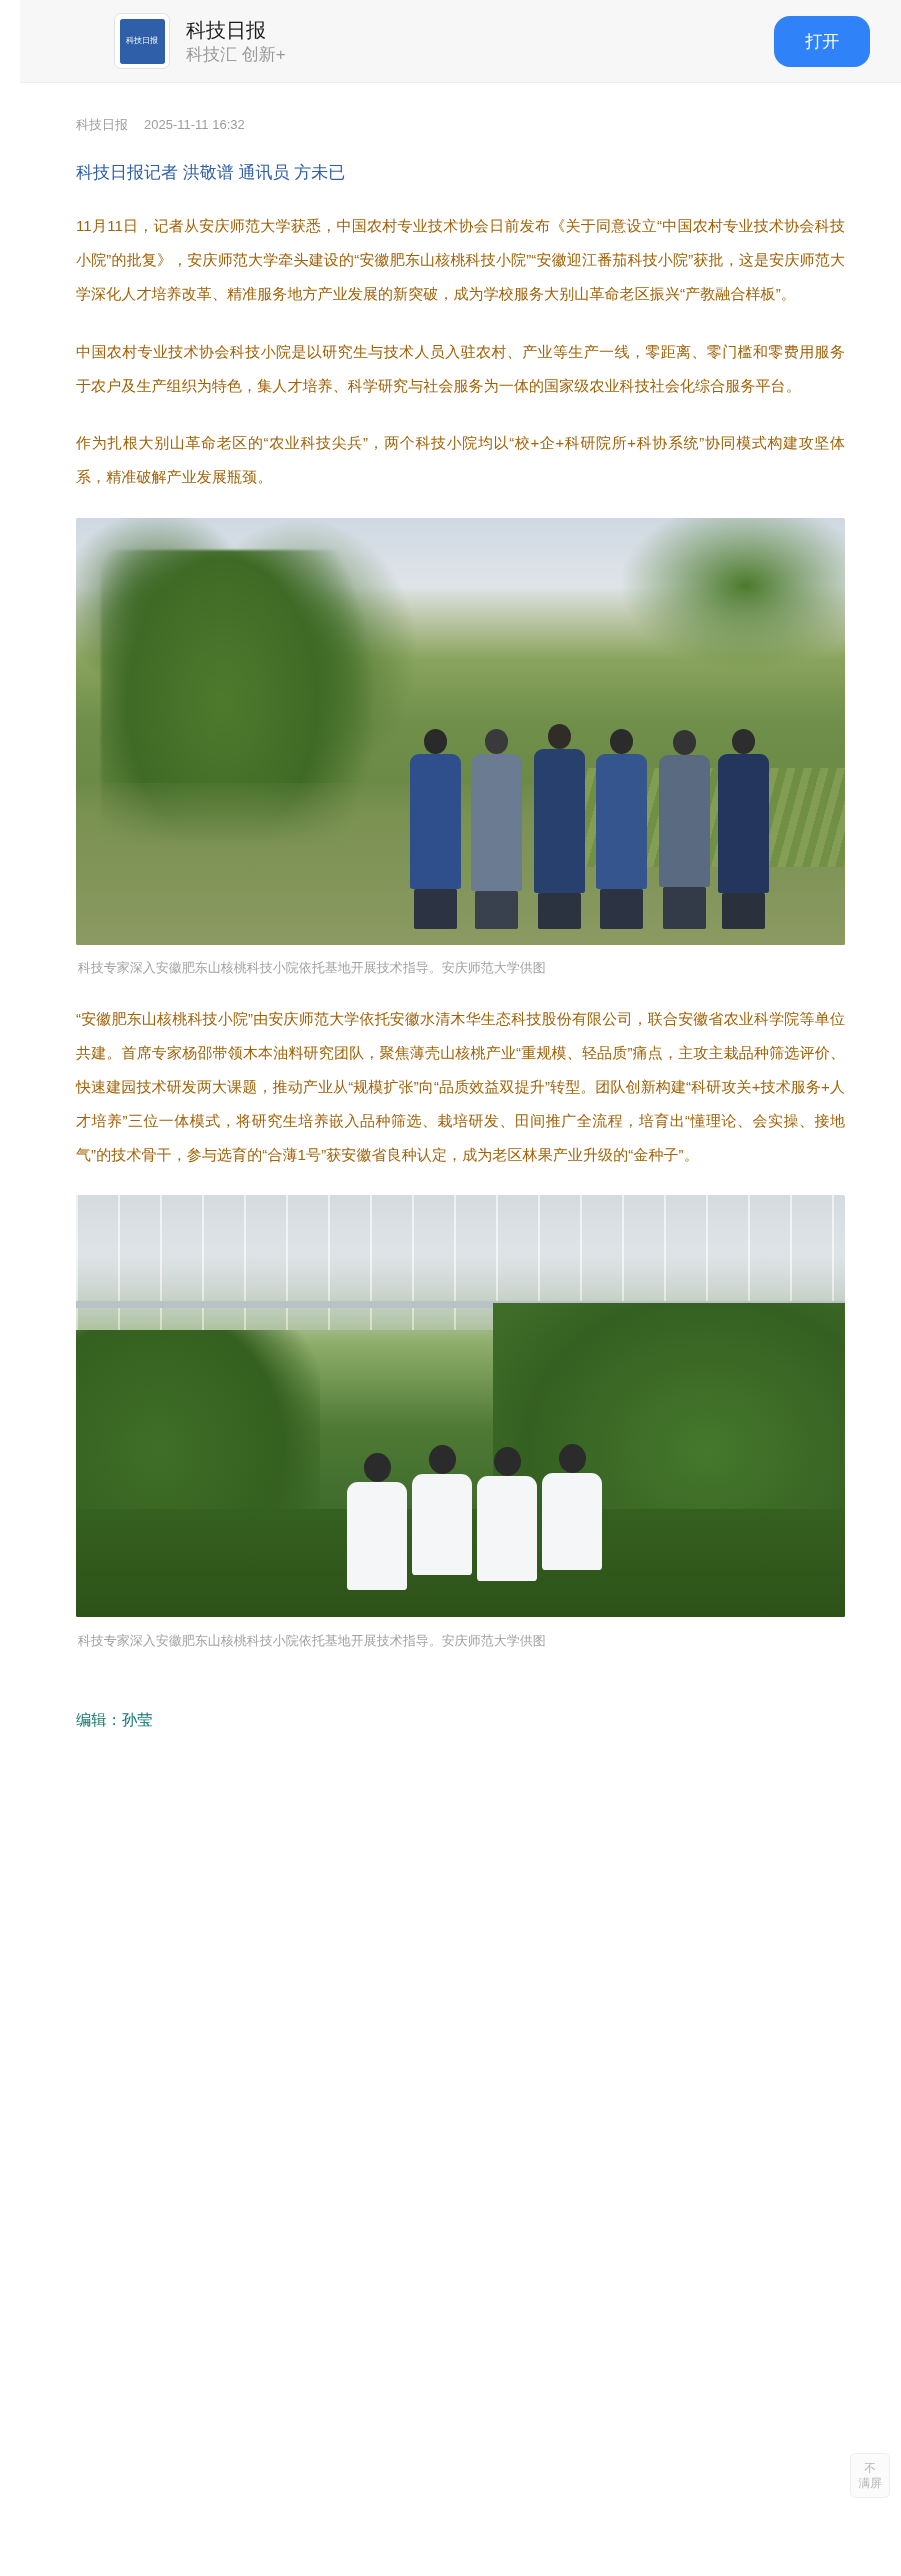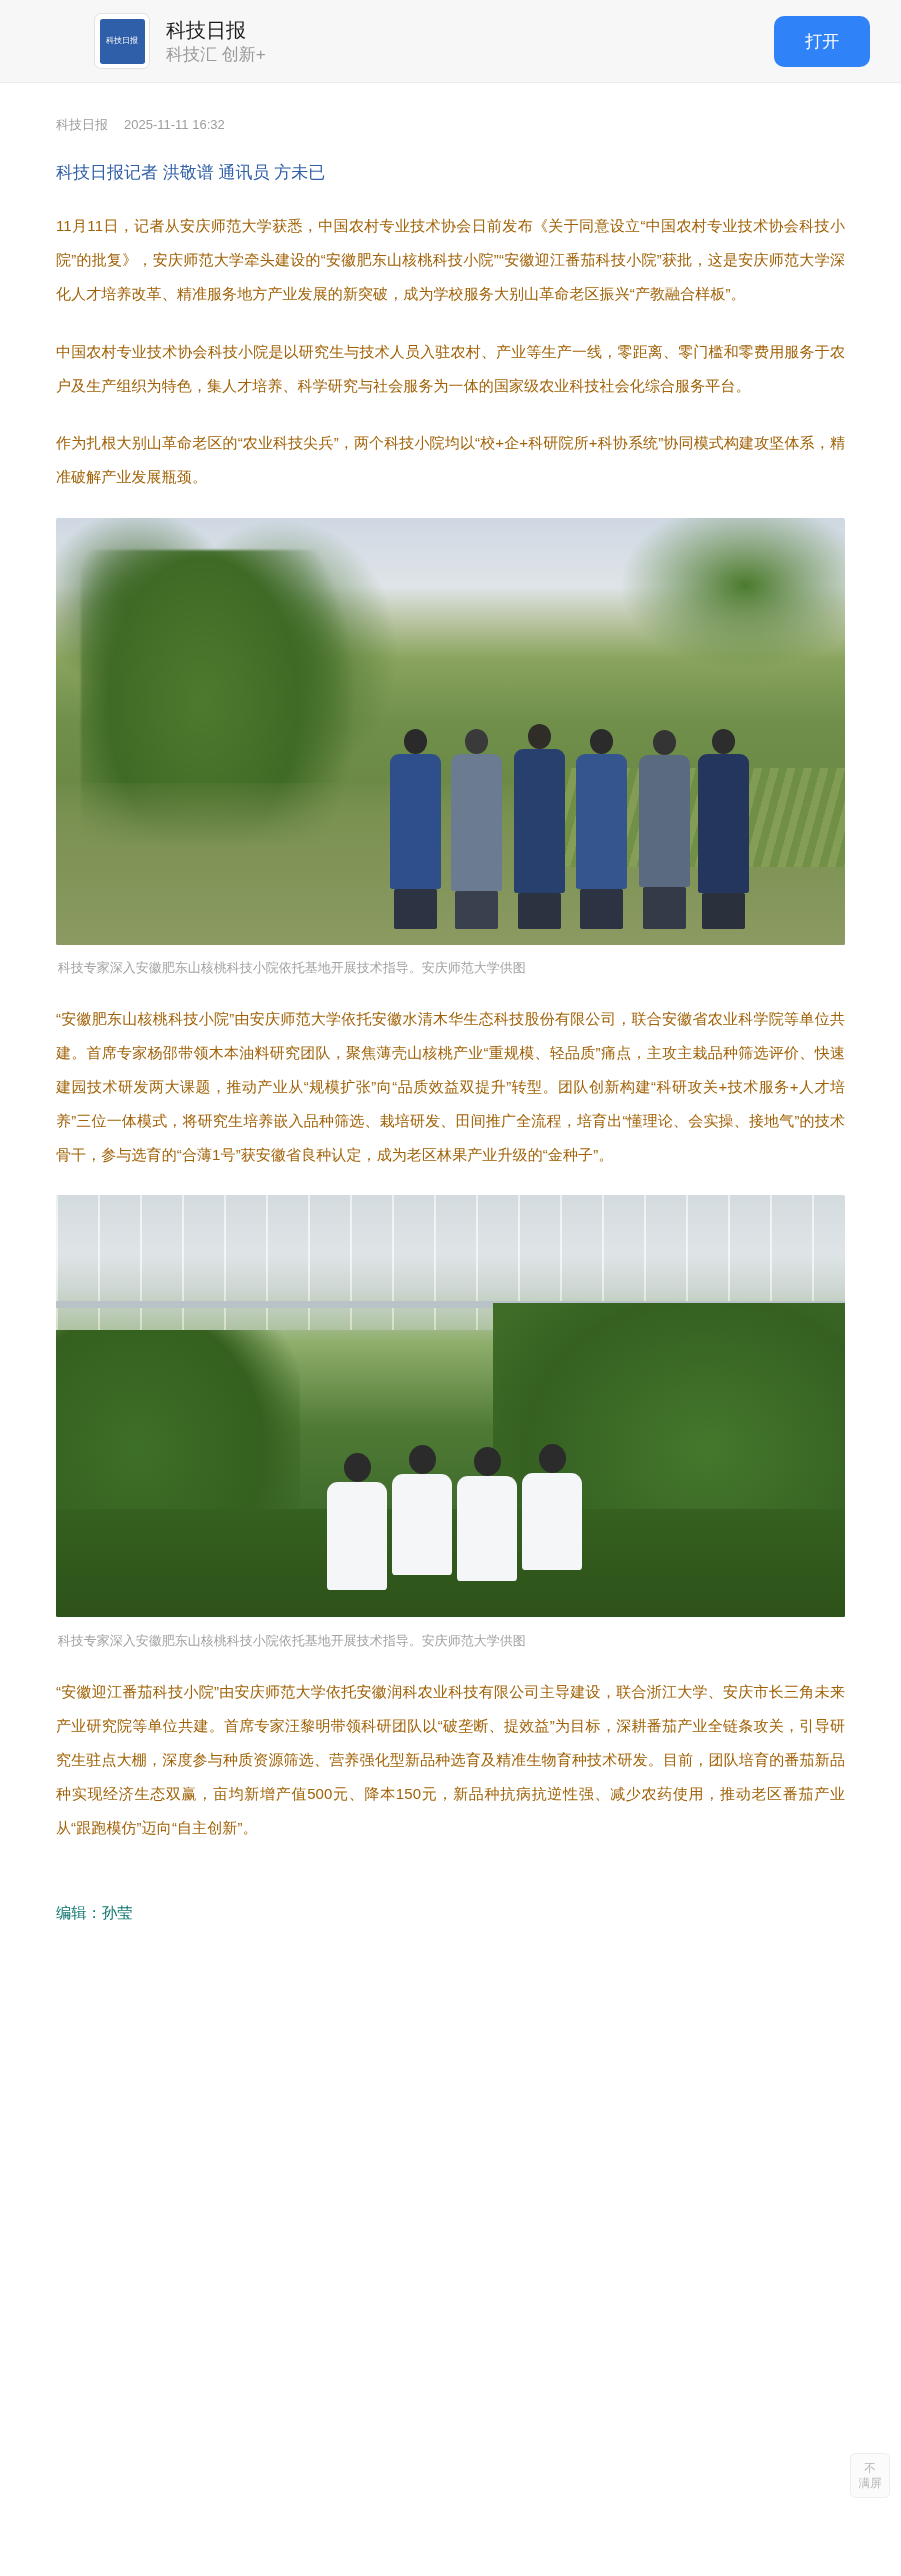--- a/index.html
+++ b/index.html
@@ -8,20 +8,21 @@
     width: 901px;
     background: #ffffff;
     font-family: "Liberation Sans", "DejaVu Sans", sans-serif;
     color: #222222;
   }
   .page {
     width: 901px;
     min-height: 2576px;
     position: relative;
     background: #ffffff;
+    padding-left: 20px;
   }
 
   
   .appbar {
     height: 83px;
     background: #f7f7f7;
     border-bottom: 0.9px solid #ececec;
     display: flex;
     align-items: center;
     padding: 0 23.5px 0 94px;
@@ -72,21 +73,21 @@
     line-height: 18px;
     margin-top: 2.7px;
   }
   .open-btn {
     flex: 0 0 auto;
     width: 96px;
     height: 51px;
     background: #2f82f7;
     color: #ffffff;
     border: none;
-    border-radius: 10px;
+    border-radius: 16px;
     font-size: 17px;
     font-family: "Liberation Sans", sans-serif;
     cursor: pointer;
     margin-right: 7.2px;
   }
 
   
   .article {
     padding: 32px 56px 0 56px;
   }
@@ -342,21 +343,20 @@
           <div class="c-body" style="height:105px;"></div>
         </div>
         <div class="coat" style="left:466px; bottom:47px;">
           <div class="c-head"></div>
           <div class="c-body" style="height:97px;"></div>
         </div>
       </div>
       <figcaption>科技专家深入安徽肥东山核桃科技小院依托基地开展技术指导。安庆师范大学供图</figcaption>
     </figure>
 
-    <p class="body">“安徽迎江番茄科技小院”由安庆师范大学依托安徽润科农业科技有限公司主导建设，联合浙江大学、安庆市长三角未来产业研究院等单位共建。首席专家汪黎明带领科研团队以“破垄断、提效益”为目标，深耕番茄产业全链条攻关，引导研究生驻点大棚，深度参与种质资源筛选、营养强化型新品种选育及精准生物育种技术研发。目前，团队培育的番茄新品种实现经济生态双赢，亩均新增产值500元、降本150元，新品种抗病抗逆性强、减少农药使用，推动老区番茄产业从“跟跑模仿”迈向“自主创新”。</p>
   </div>
 
   <div class="editor">编辑：孙莹</div>
 
   <div class="float-widget">
     <div>不</div>
     <div>满屏</div>
   </div>
 
 </div>

